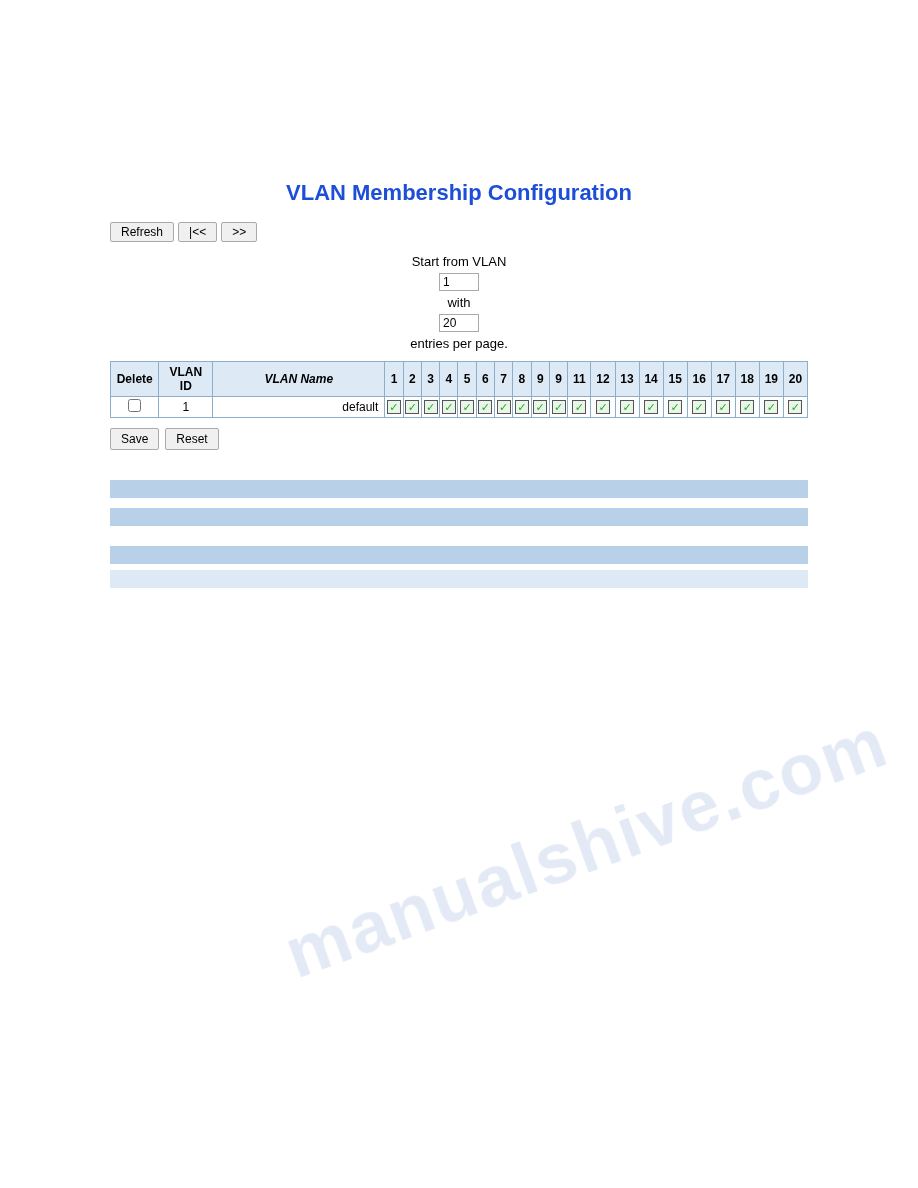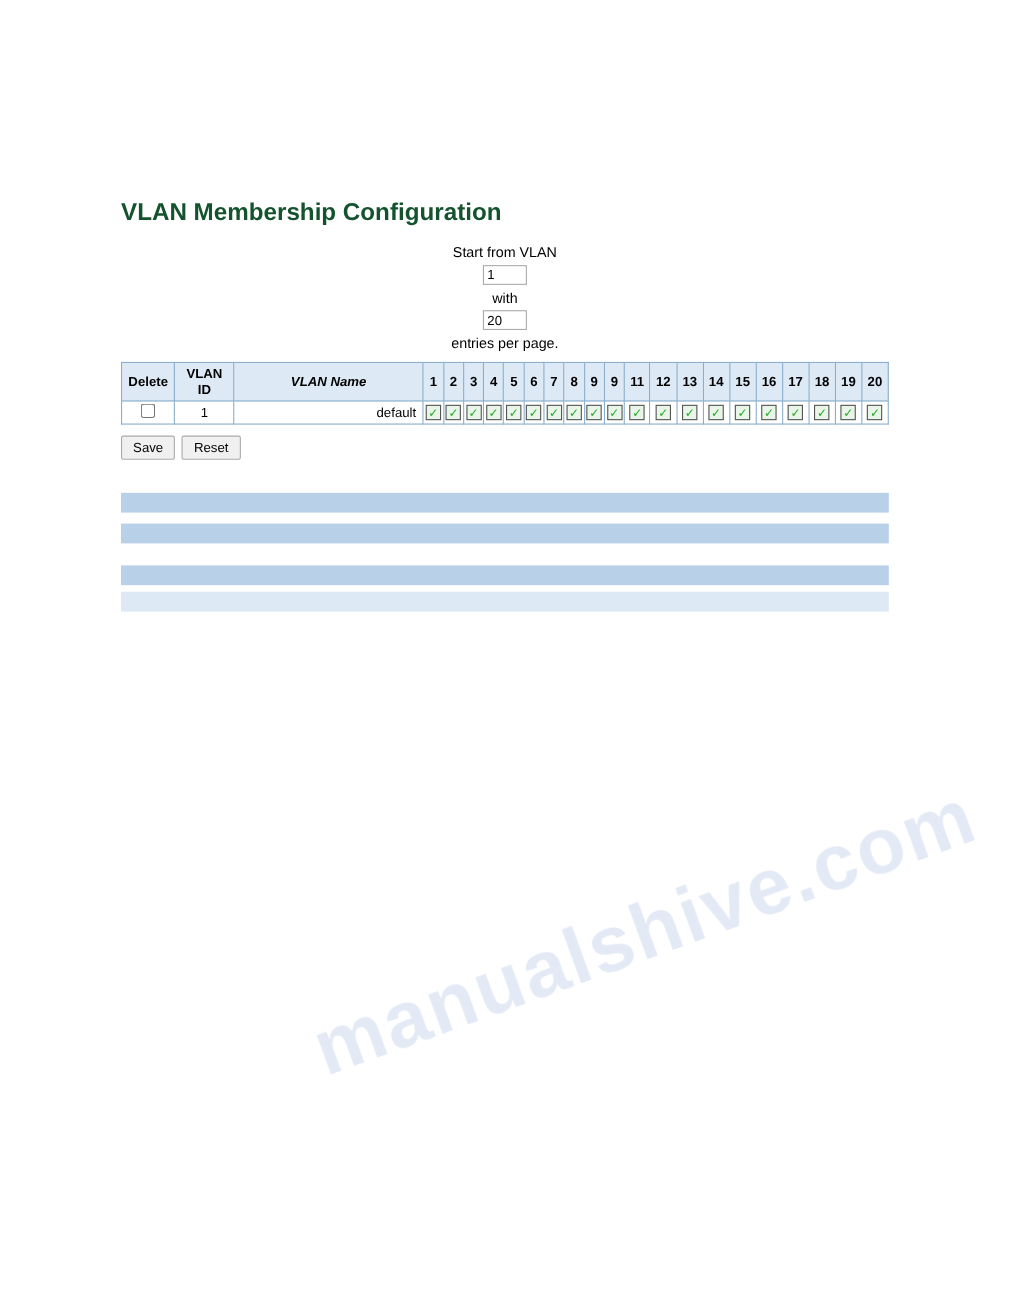--- a/index.html
+++ b/index.html
@@ -8,22 +8,23 @@
       font-size: 13px;
       background: #fff;
       color: #000;
     }
     .page-wrapper {
       padding: 180px 110px 40px 110px;
     }
     h1 {
       font-size: 22px;
       font-weight: bold;
-      color: #14532d;
+      color: #1d4ed8;
       margin-bottom: 16px;
+      text-align: center;
     }
     .toolbar {
       display: flex;
       gap: 4px;
       margin-bottom: 12px;
     }
     .toolbar button {
       padding: 2px 10px;
       font-size: 12px;
       border: 1px solid #aaa;
@@ -157,20 +158,25 @@
     .section-bar-wrapper {
       margin-top: 10px;
     }
   </style>
 </head>
 <body>
 
 <div class="page-wrapper">
   <h1>VLAN Membership Configuration</h1>
 
+  <div class="toolbar">
+    <button>Refresh</button>
+    <button>|&lt;&lt;</button>
+    <button>&gt;&gt;</button>
+  </div>
 
   <div class="paging-row">
     <span>Start from VLAN</span>
     <input type="text" value="1" style="">
     <span>with</span>
     <input type="text" value="20" style="">
     <span>entries per page.</span>
   </div>
 
   <table>

